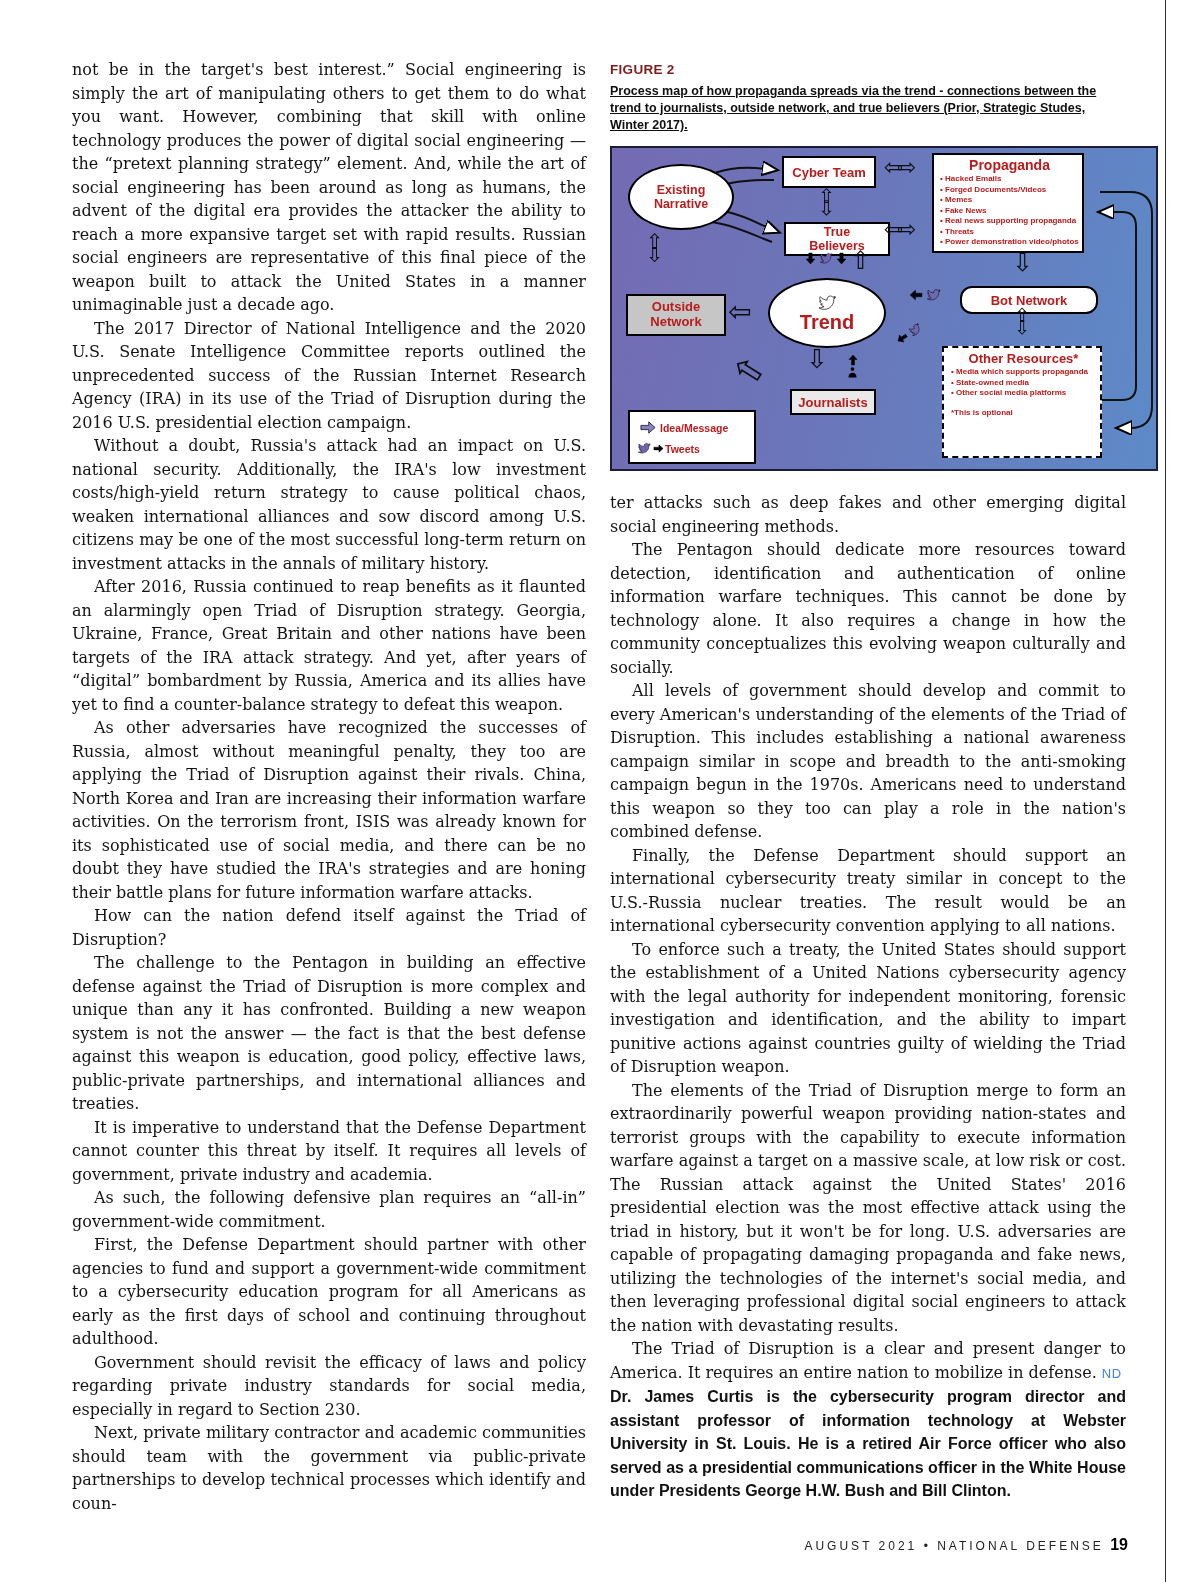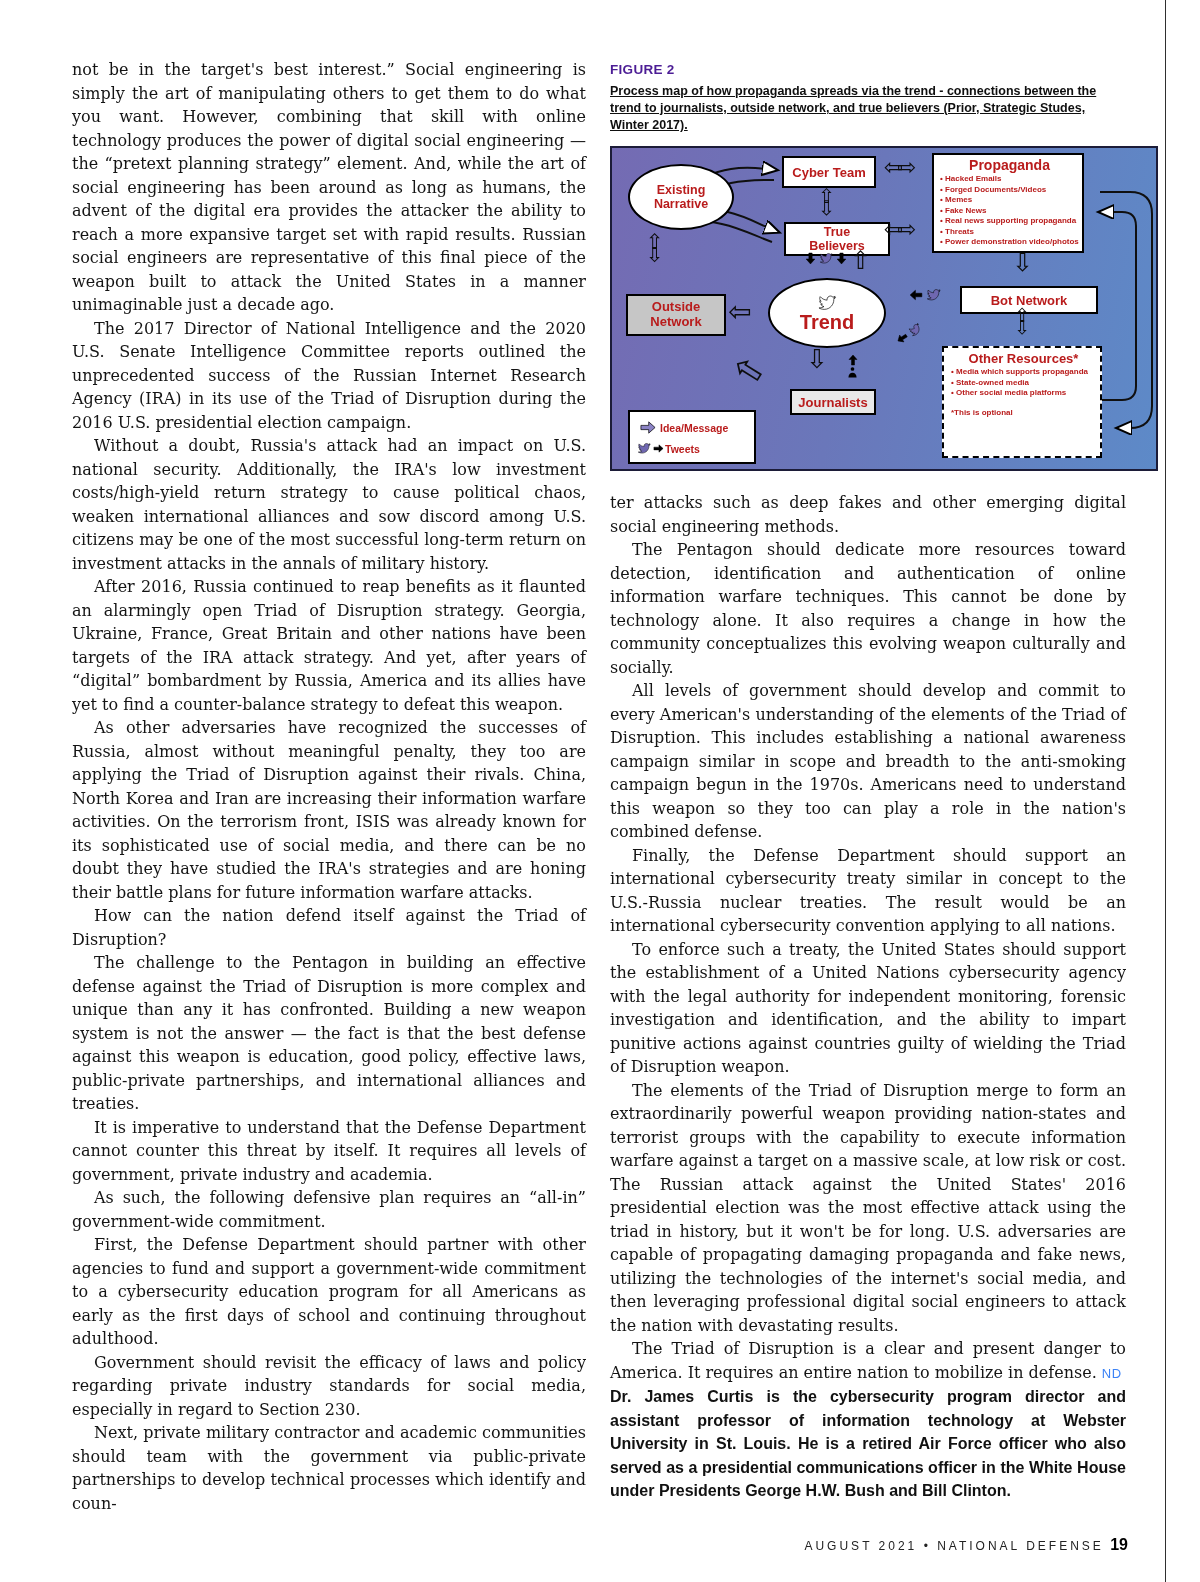--- a/index.html
+++ b/index.html
@@ -13,35 +13,35 @@
   .col{position:absolute;top:58px;}
   .col-left{left:72px;width:514px;}
   .col-right{left:610px;width:552px;}
   .col p{margin:0;font-size:16px;line-height:23.5px;text-align:justify;}
   .col p.ind{text-indent:22px;}
   .rc-text{width:516px;}
   .nd-mark{color:#3b82f6;font-family:"Liberation Sans",sans-serif;font-weight:normal;font-size:13px;letter-spacing:.5px;}
 
   
   .figure{margin-bottom:20px;}
-  .fig-label{font-family:"Liberation Sans",sans-serif;font-weight:bold;font-size:13.5px;color:#4c1d95;letter-spacing:.3px;margin:4px 0 6px;}
+  .fig-label{font-family:"Liberation Sans",sans-serif;font-weight:bold;font-size:13.5px;color:#7f1d1d;letter-spacing:.3px;margin:4px 0 6px;}
   .fig-caption{font-family:"Liberation Sans",sans-serif;font-weight:bold;font-size:12.5px;line-height:17px;color:#0f0f0f;width:505px;margin-bottom:12px;text-decoration:underline;}
   .diagram{position:relative;width:544px;height:321px;border:2px solid #1c1c38;
     background:linear-gradient(102deg,#746bb3 0%,#6a77ba 45%,#5d8ac8 100%);}
   .nd-box{position:absolute;background:#fff;border:2px solid #000;box-sizing:border-box;
     font-family:"Liberation Sans",sans-serif;font-weight:bold;text-align:center;color:#b91c1c;
     display:flex;align-items:center;justify-content:center;}
   #n-cloud{left:16px;top:16px;width:106px;height:66px;border-radius:50%;font-size:12.5px;line-height:1.15;padding:0 8px;}
   #n-cyber{left:170px;top:8px;width:94px;height:32px;font-size:13px;}
   #n-prop{left:320px;top:5px;width:152px;height:100px;display:block;padding:2px 3px 2px 6px;}
   .node-title{font-size:14px;text-align:center;font-weight:bold;}
   .mini-list{margin:1px 0 0;padding:0;list-style:none;text-align:left;font-size:8px;line-height:1.32;font-weight:bold;}
   .mini-list li::before{content:"• ";}
   #n-bel{left:172px;top:74px;width:106px;height:34px;font-size:12.5px;line-height:1.12;padding:0 10px;}
-  #n-bot{left:348px;top:138px;width:138px;height:28px;font-size:13px;}
+  #n-bot{left:348px;top:138px;width:138px;height:28px;font-size:13px;border-radius:12px;}
   #n-other{left:330px;top:198px;width:160px;height:112px;border-style:dashed;display:block;padding:3px 4px 3px 7px;}
   #n-other .node-title{font-size:13px;}
   .fn{font-size:8px;text-align:left;margin-top:9px;font-weight:bold;}
   #n-trend{left:156px;top:130px;width:118px;height:70px;border-radius:50%;flex-direction:column;gap:0;}
   #n-trend .word{font-size:20px;line-height:1;}
   #n-outside{left:14px;top:146px;width:100px;height:42px;background:#c6c6c6;font-size:13px;line-height:1.15;padding:0 0;}
   #n-journ{left:178px;top:241px;width:86px;height:26px;background:#e9e9e9;font-size:13px;}
   #n-legend{left:16px;top:262px;width:128px;height:54px;display:block;padding:5px 6px;}
   .leg-row{display:flex;align-items:center;gap:0;height:21px;font-size:10.5px;font-weight:bold;}
 

